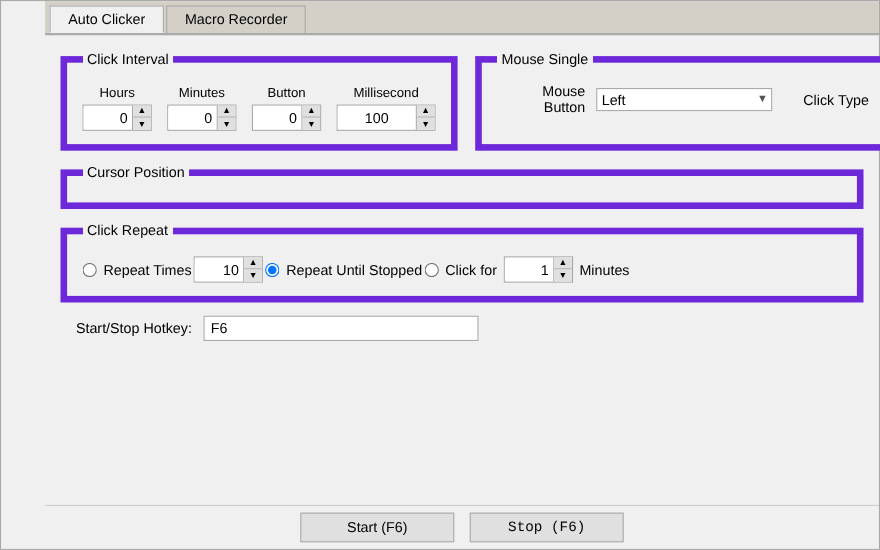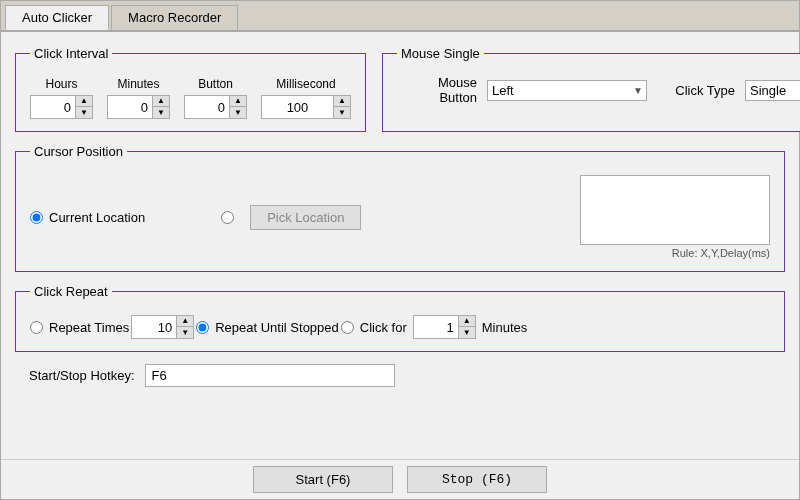--- a/index.html
+++ b/index.html
@@ -12,20 +12,21 @@
       height: 500px;
       overflow: hidden;
     }
     .window {
       width: 800px;
       height: 500px;
       background: #f0f0f0;
       border: 1px solid #aaa;
       display: flex;
       flex-direction: column;
+      padding-left: 40px;
     }
     .tab-bar {
       display: flex;
       background: #d4d0c8;
       border-bottom: 2px solid #aaa;
       padding-top: 4px;
       padding-left: 4px;
       gap: 2px;
     }
     .tab {
@@ -47,21 +48,21 @@
       padding: 14px;
       display: flex;
       flex-direction: column;
       gap: 12px;
     }
     .row-top {
       display: flex;
       gap: 16px;
     }
     fieldset {
-      border: 1px solid #6d28d9;
+      border: 6px solid #6d28d9;
       padding: 8px 14px 12px 14px;
       background: #f0f0f0;
     }
     fieldset legend {
       font-size: 13px;
       padding: 0 4px;
     }
     .click-interval {
       flex: 1;
     }
@@ -353,34 +354,20 @@
               <span class="select-arrow">▼</span>
             </div>
           </div>
         </div>
       </fieldset>
 
     </div>
 
     <fieldset class="cursor-position">
       <legend>Cursor Position</legend>
-      <div class="cursor-pos-inner">
-        <label class="radio-label">
-          <input type="radio" name="cursor_pos" checked="" style="">
-          <span>Current Location</span>
-        </label>
-        <label class="radio-label" style="margin-left: 60px;">
-          <input type="radio" name="cursor_pos" style="">
-        </label>
-        <button class="pick-location-btn">Pick Location</button>
-        <div class="cursor-right">
-          <div class="pos-display"></div>
-          <div class="pos-rule">Rule: X,Y,Delay(ms)</div>
-        </div>
-      </div>
     </fieldset>
 
     <fieldset class="click-repeat">
       <legend>Click Repeat</legend>
       <div class="repeat-inner">
         <label class="radio-label">
           <input type="radio" name="repeat_mode" style="">
           <span>Repeat Times</span>
         </label>
         <div class="spinner-wrap">

